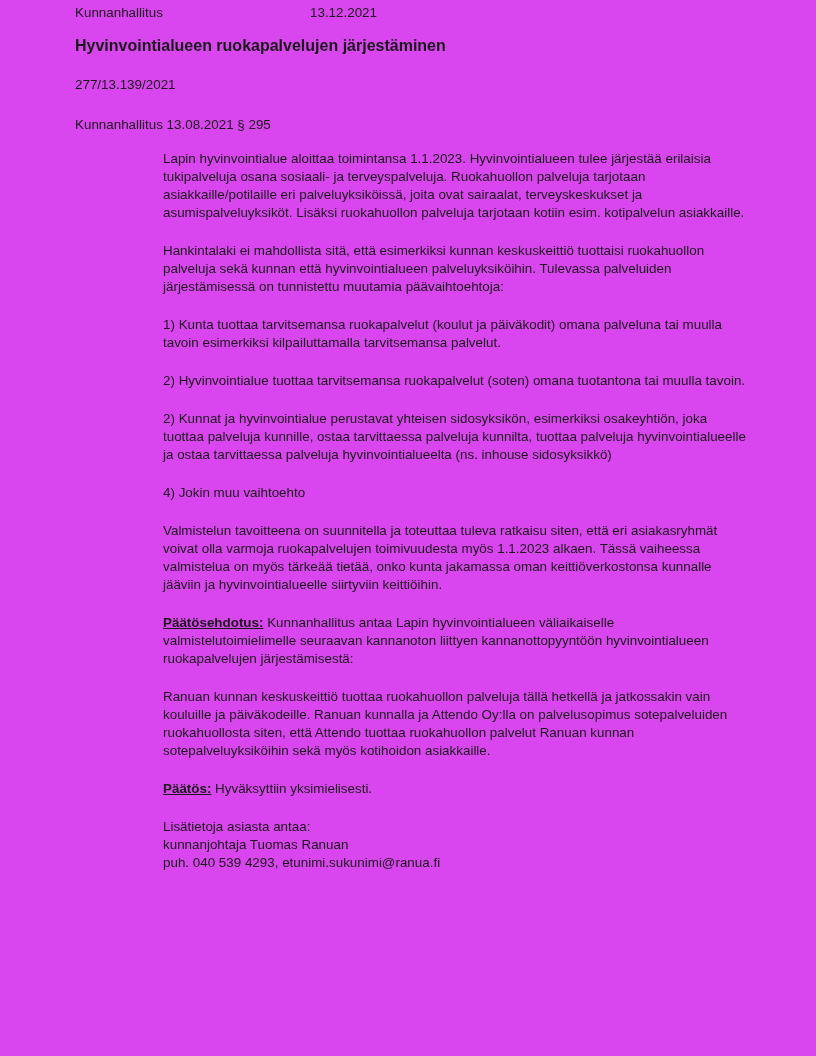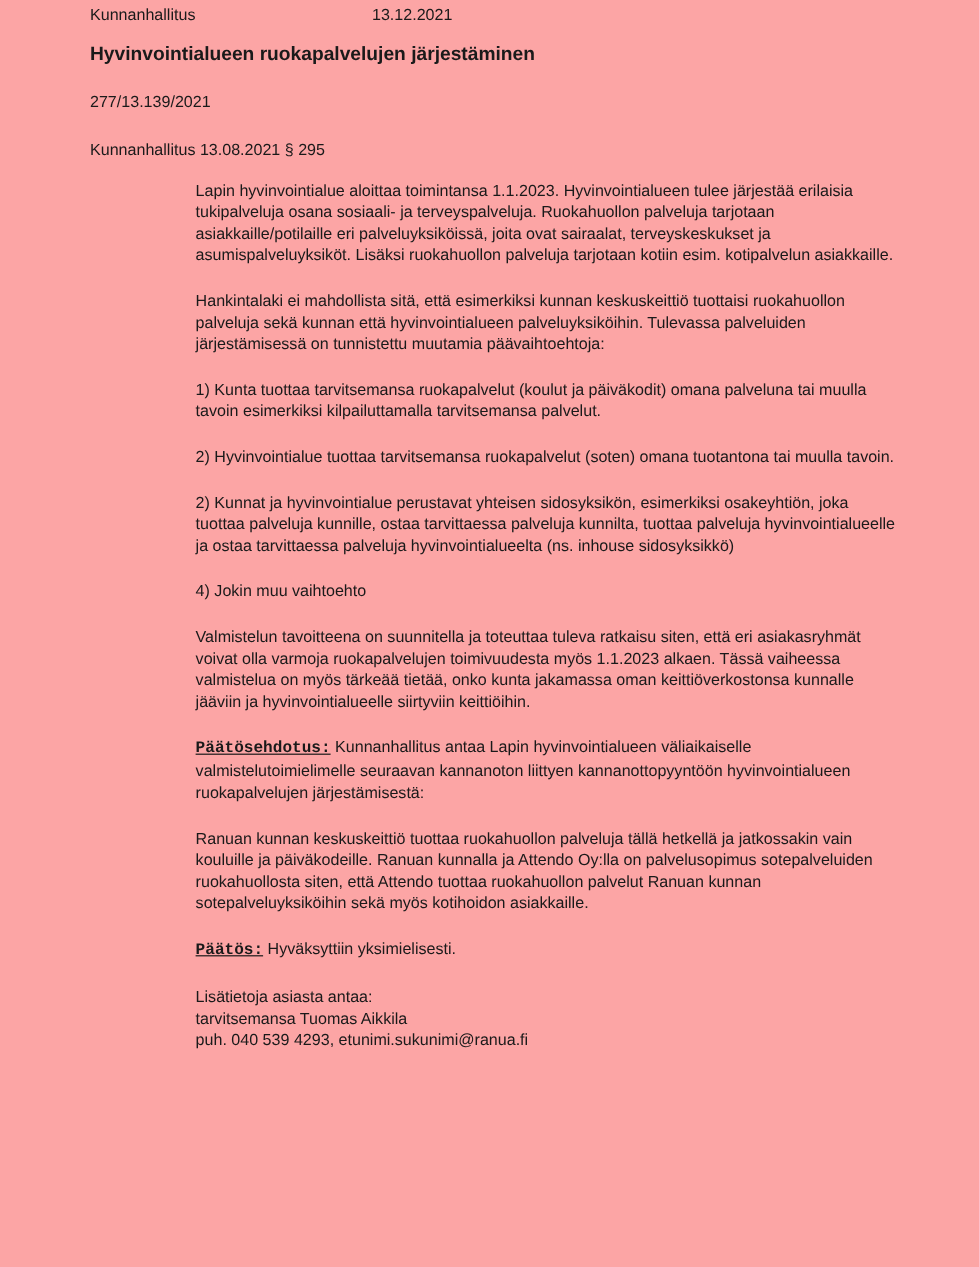--- a/index.html
+++ b/index.html
@@ -4,21 +4,21 @@
 <style>
   html, body {
     margin: 0;
     padding: 0;
     background: #ffffff;
   }
   .page {
     position: relative;
     width: 816px;
     height: 1056px;
-    background: #fca5a5;
+    background: #d946ef;
     font-family: "Liberation Sans", "DejaVu Sans", sans-serif;
     font-size: 13.4px;
     line-height: 18px;
     color: #1a1a1a;
     box-sizing: border-box;
     padding: 4px 70px 0 75px;
     overflow: hidden;
   }
   .doc-header {
     display: flex;
@@ -43,21 +43,20 @@
     margin-top: 16px;
     margin-left: 88px;
     width: 586px;
   }
   .body-block p {
     margin: 0 0 20px 0;
   }
   .label-underline {
     font-weight: bold;
     text-decoration: underline;
-    font-family: Liberation Mono, monospace;
   }
   .contact-block div {
     margin: 0;
   }
 </style>
 </head>
 <body>
 
 <div class="page">
 
@@ -85,19 +84,19 @@
     <p>Valmistelun tavoitteena on suunnitella ja toteuttaa tuleva ratkaisu siten, että eri asiakasryhmät voivat olla varmoja ruokapalvelujen toimivuudesta myös 1.1.2023 alkaen. Tässä vaiheessa valmistelua on myös tärkeää tietää, onko kunta jakamassa oman keittiöverkostonsa kunnalle jääviin ja hyvinvointialueelle siirtyviin keittiöihin.</p>
 
     <p><span class="label-underline">Päätösehdotus:</span><span> Kunnanhallitus antaa Lapin hyvinvointialueen väliaikaiselle valmistelutoimielimelle seuraavan kannanoton liittyen kannanottopyyntöön hyvinvointialueen ruokapalvelujen järjestämisestä:</span></p>
 
     <p>Ranuan kunnan keskuskeittiö tuottaa ruokahuollon palveluja tällä hetkellä ja jatkossakin vain kouluille ja päiväkodeille. Ranuan kunnalla ja Attendo Oy:lla on palvelusopimus sotepalveluiden ruokahuollosta siten, että Attendo tuottaa ruokahuollon palvelut Ranuan kunnan sotepalveluyksiköihin sekä myös kotihoidon asiakkaille.</p>
 
     <p><span class="label-underline">Päätös:</span><span> Hyväksyttiin yksimielisesti.</span></p>
 
     <div class="contact-block">
       <div>Lisätietoja asiasta antaa:</div>
-      <div>tarvitsemansa Tuomas Aikkila</div>
+      <div>kunnanjohtaja Tuomas Ranuan</div>
       <div>puh. 040 539 4293, etunimi.sukunimi@ranua.fi</div>
     </div>
 
   </div>
 
 </div>
 
 </body></html>

